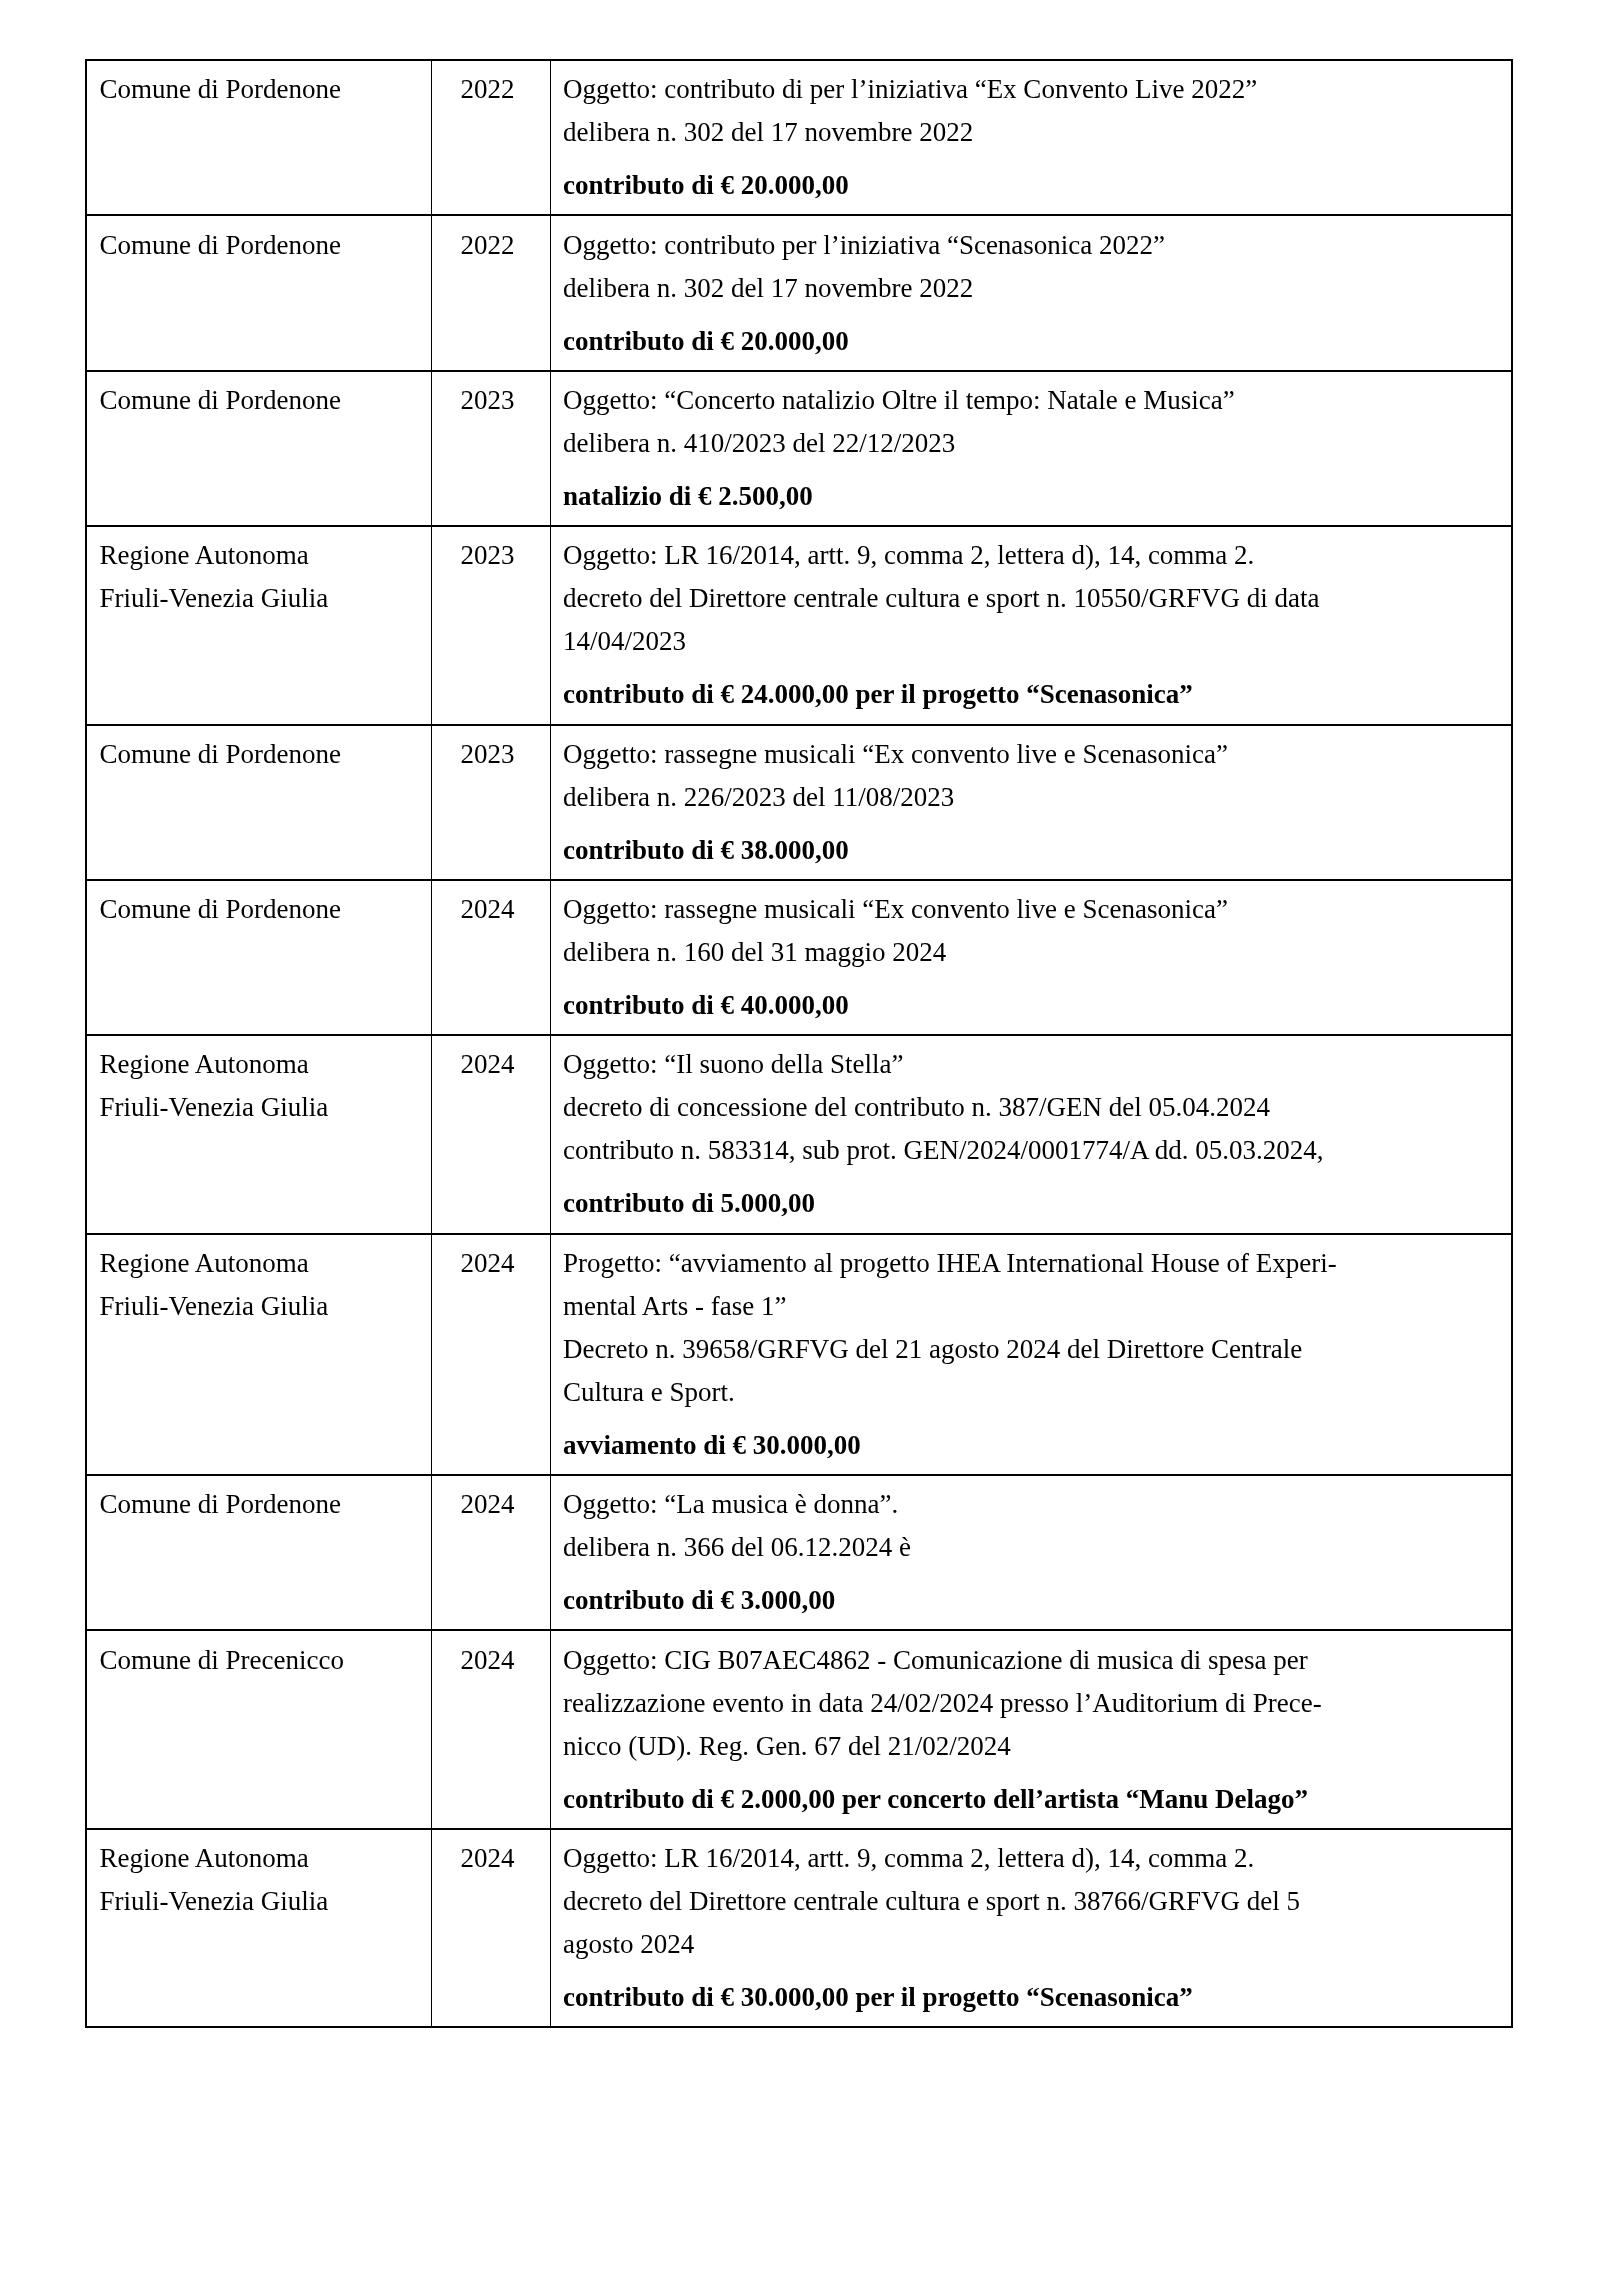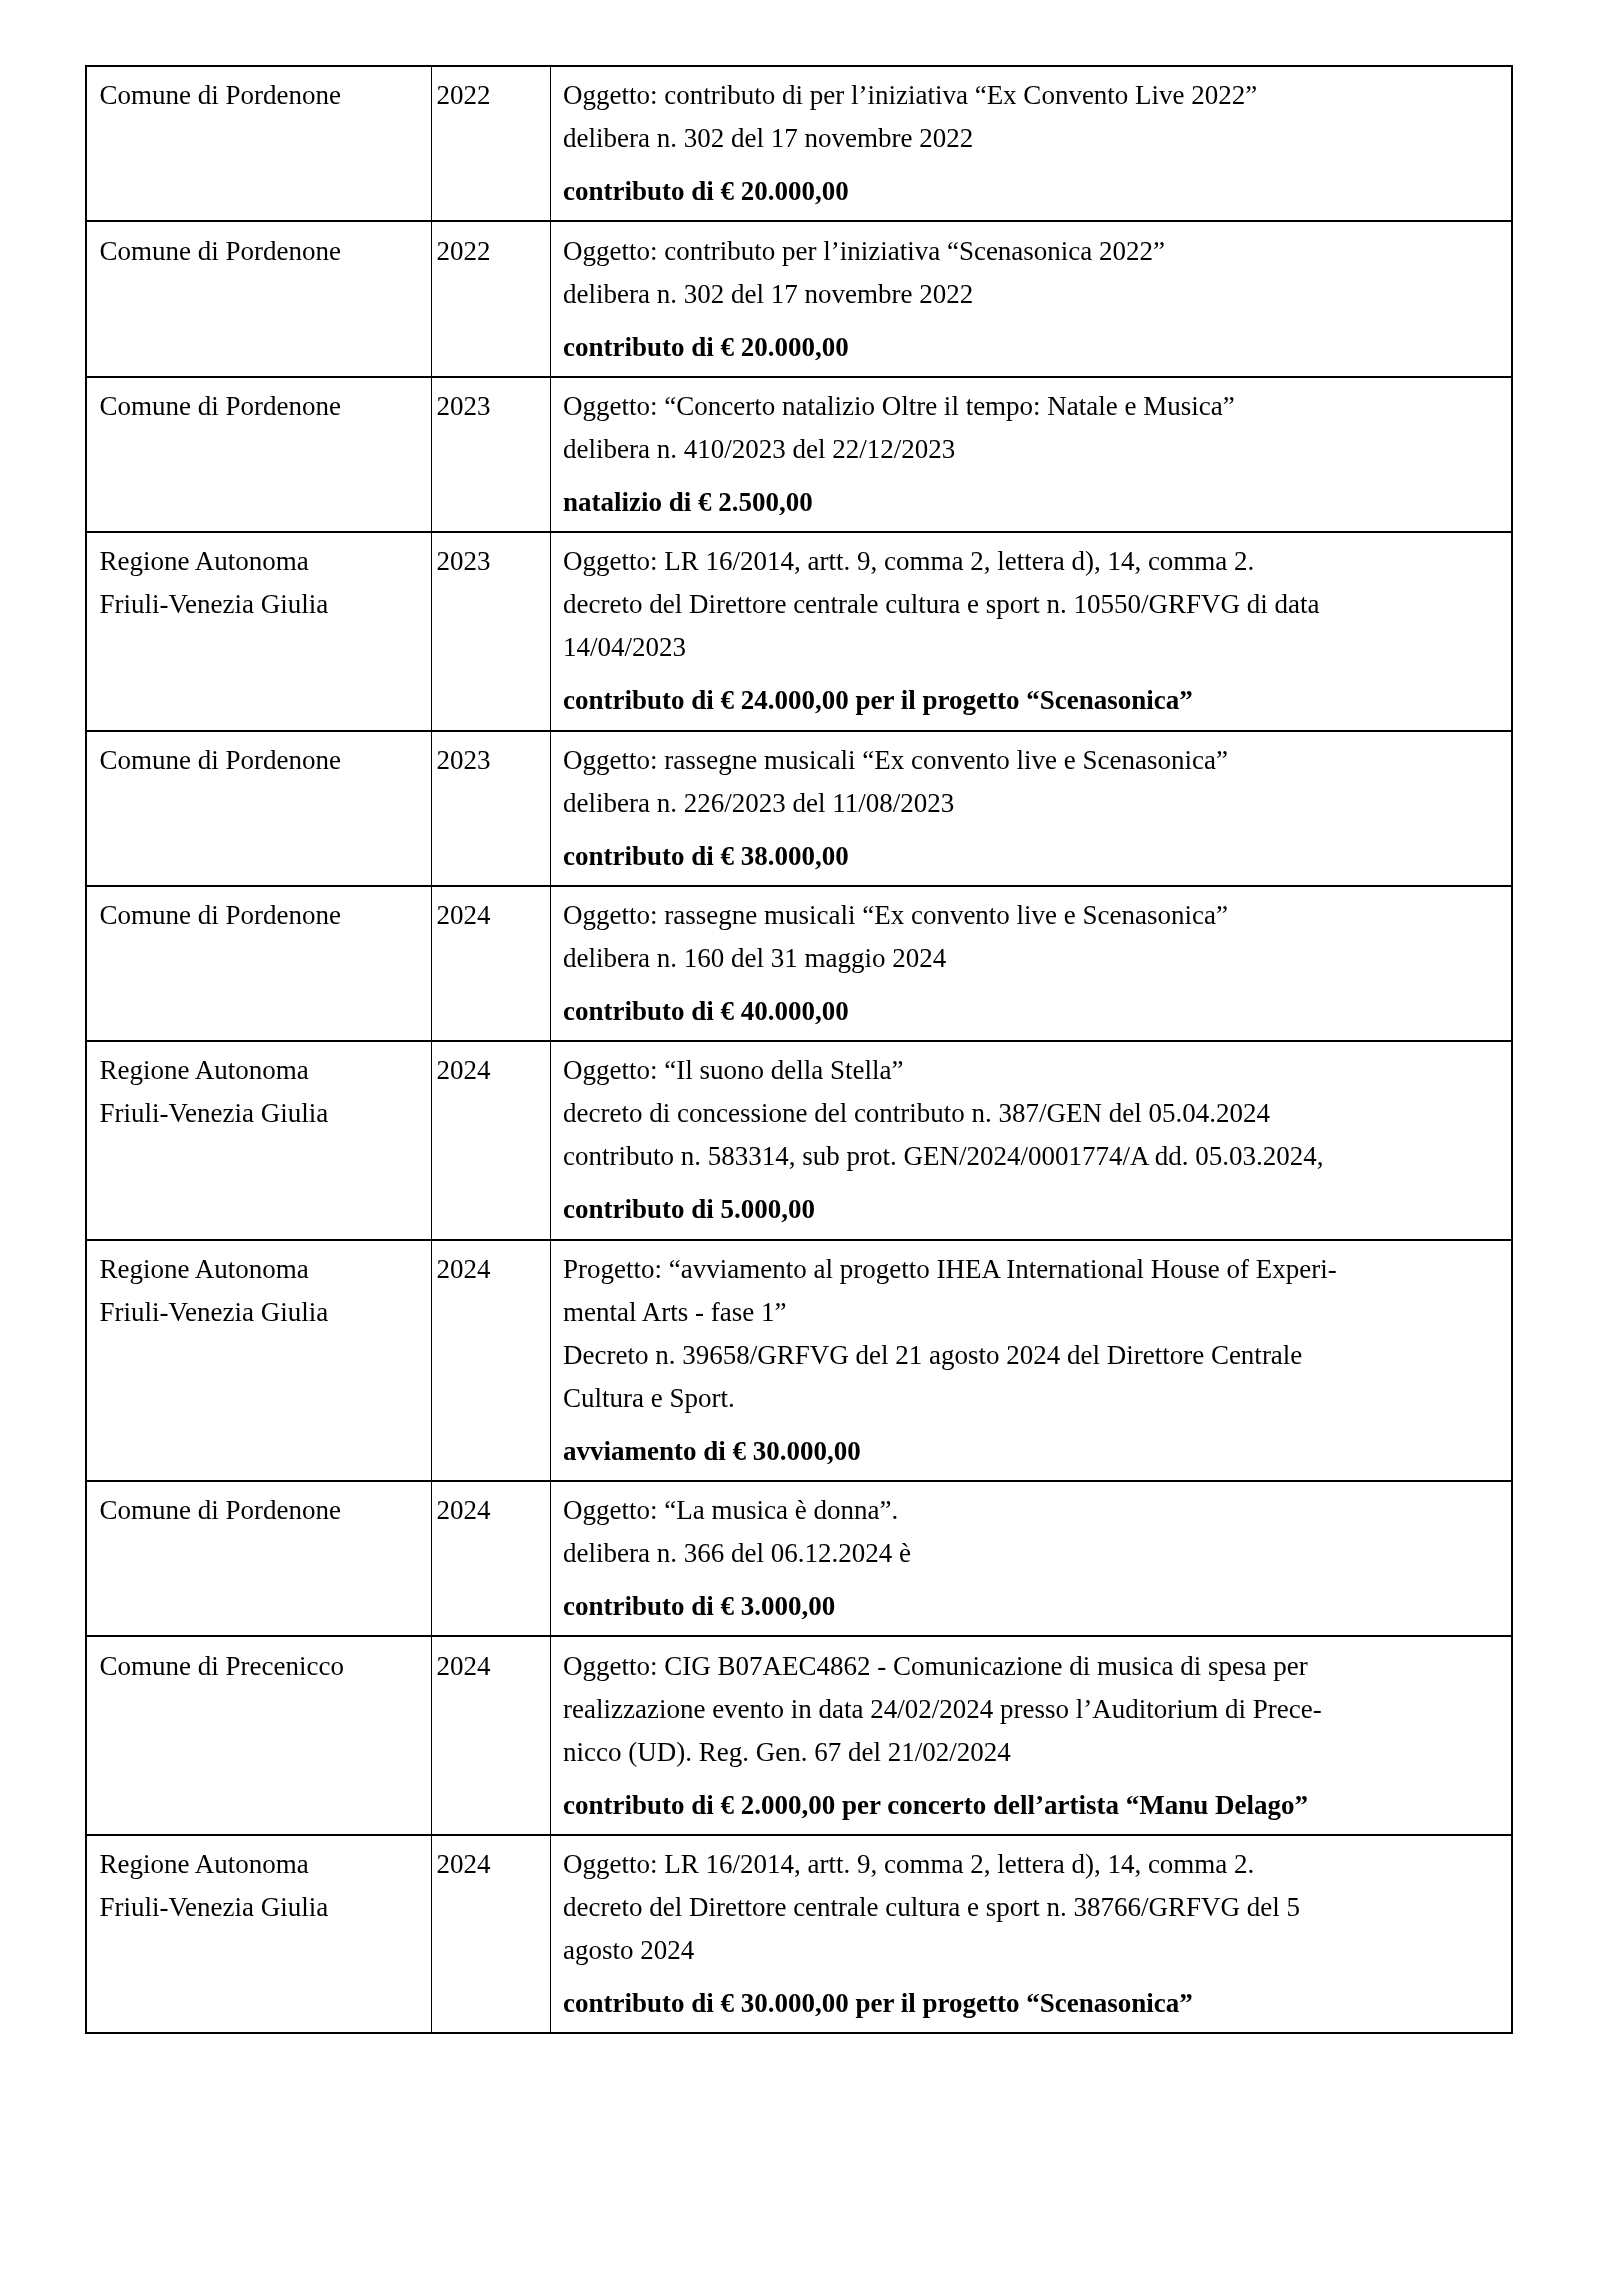--- a/index.html
+++ b/index.html
@@ -10,42 +10,42 @@
   body {
     width: 1621px;
     height: 2293px;
     position: relative;
     font-family: "Liberation Serif", "DejaVu Serif", serif;
     color: #000000;
   }
   .doc-table {
     position: absolute;
     left: 85px;
-    top: 65px;
+    top: 59px;
     width: 1426px;
     border-collapse: collapse;
     table-layout: fixed;
     border: 2.7px solid #000000;
   }
   .doc-table td {
     border-left: 1.8px solid #000000;
     border-right: 1.8px solid #000000;
     border-top: 2.7px solid #000000;
     border-bottom: 2.7px solid #000000;
     vertical-align: top;
     padding: 7.2px 10.7px 7.2px 12.5px;
     font-size: 27px;
     line-height: 43px;
     overflow: hidden;
   }
   .doc-table td.entity-cell {
     white-space: pre-line;
   }
   .doc-table td.year-cell {
-    padding-left: 5px;
+    padding-left: 29px;
   }
   .doc-table .line {
     white-space: nowrap;
   }
   .doc-table .line.bold {
     font-weight: bold;
     margin-top: 10px;
   }
 </style>
 </head>

